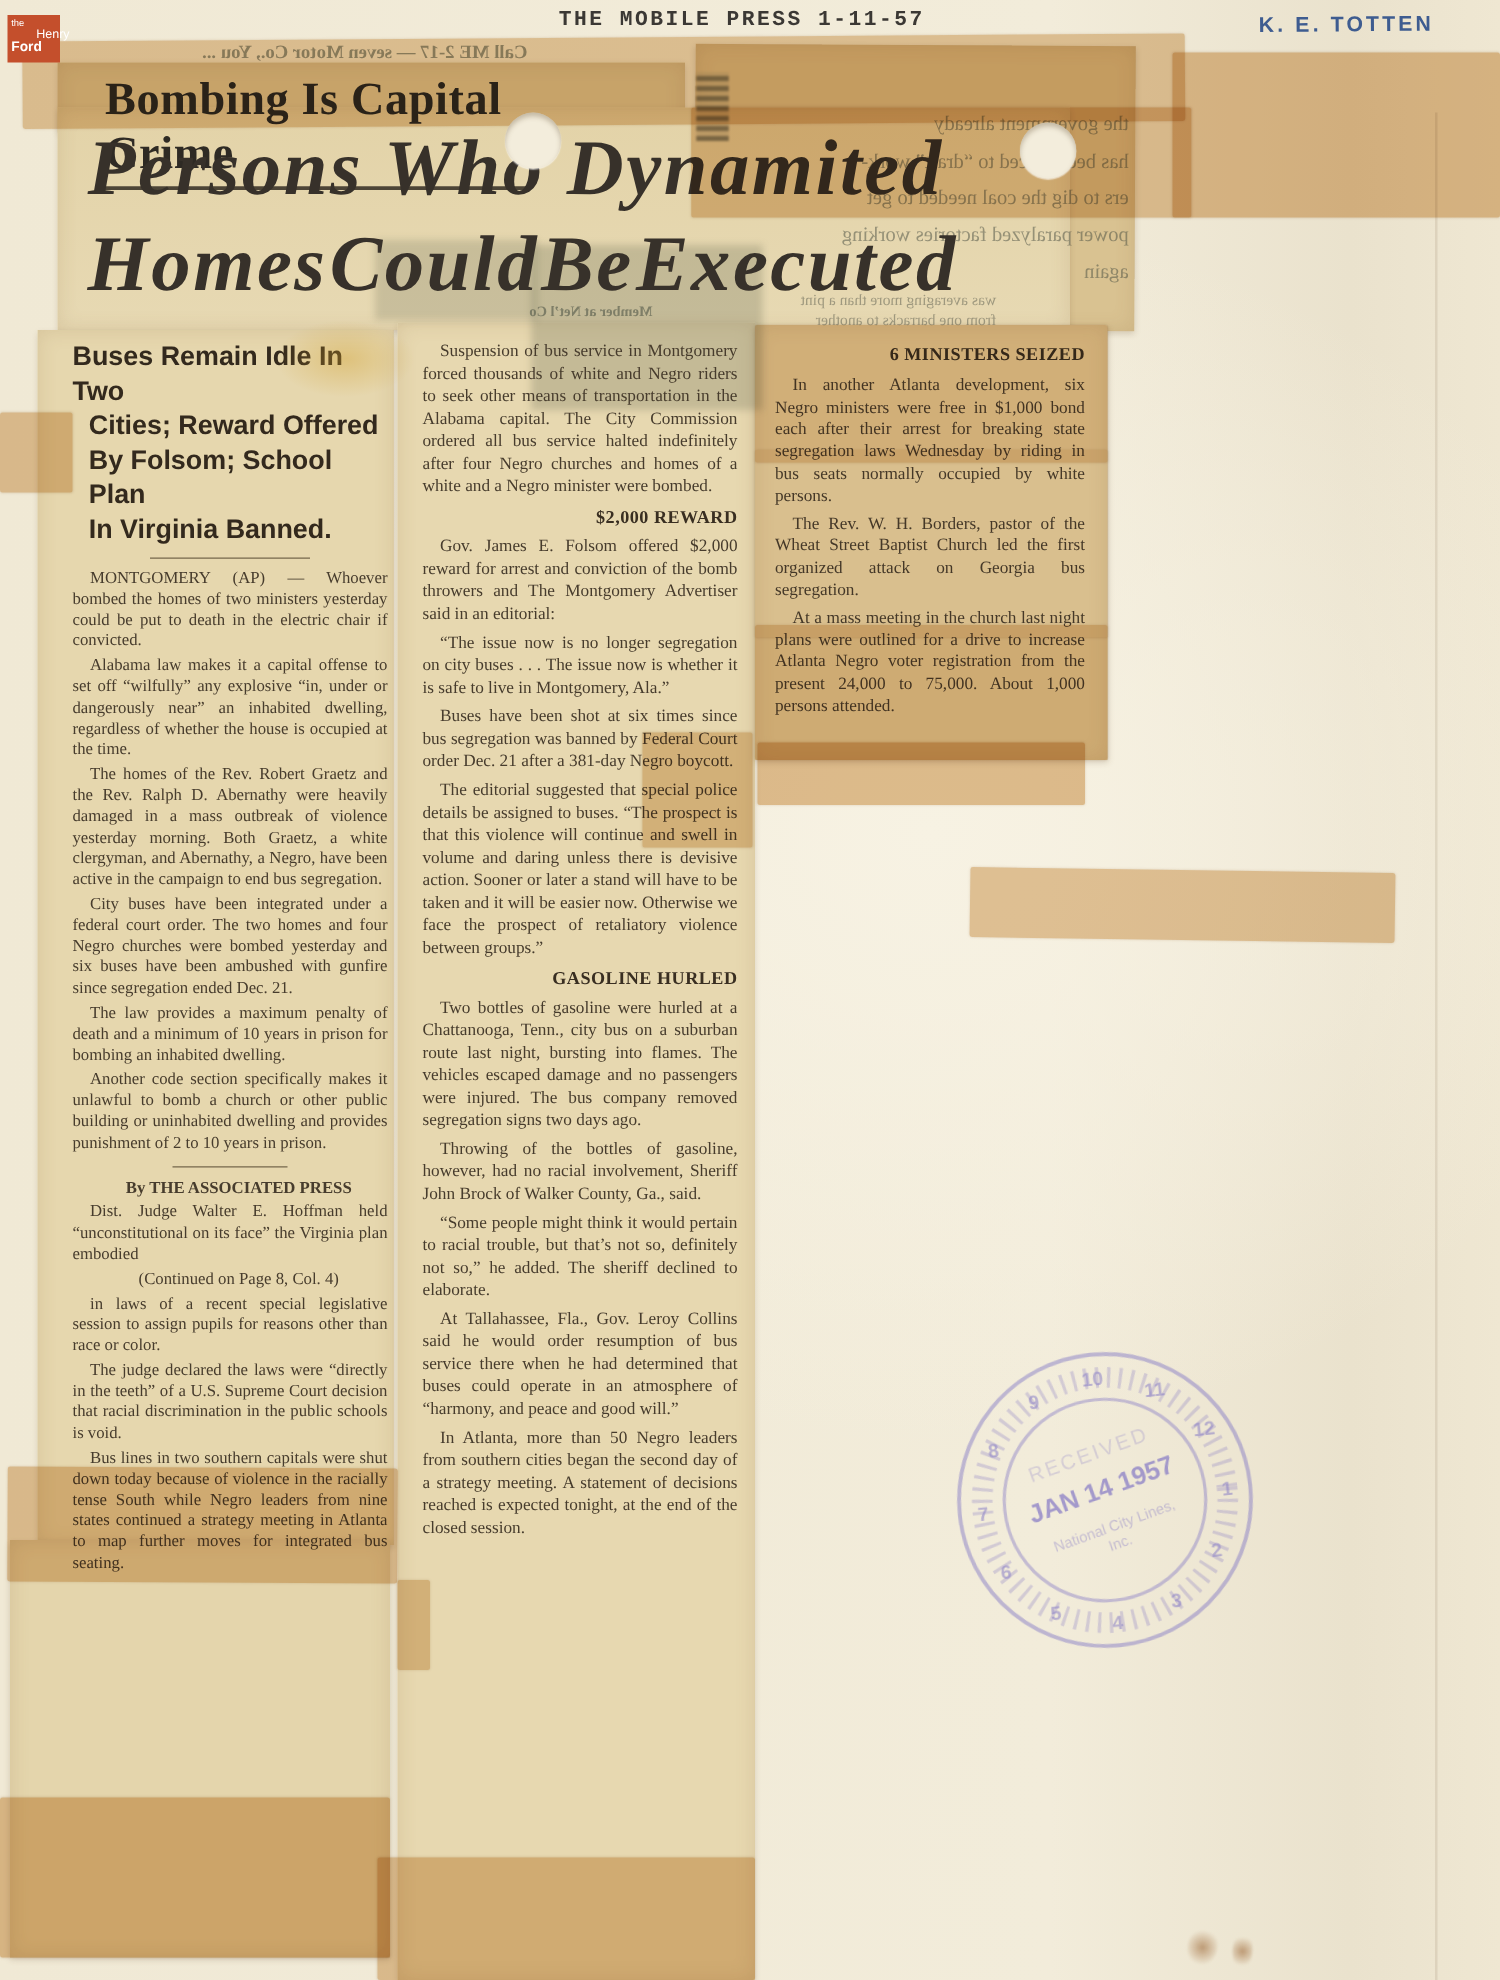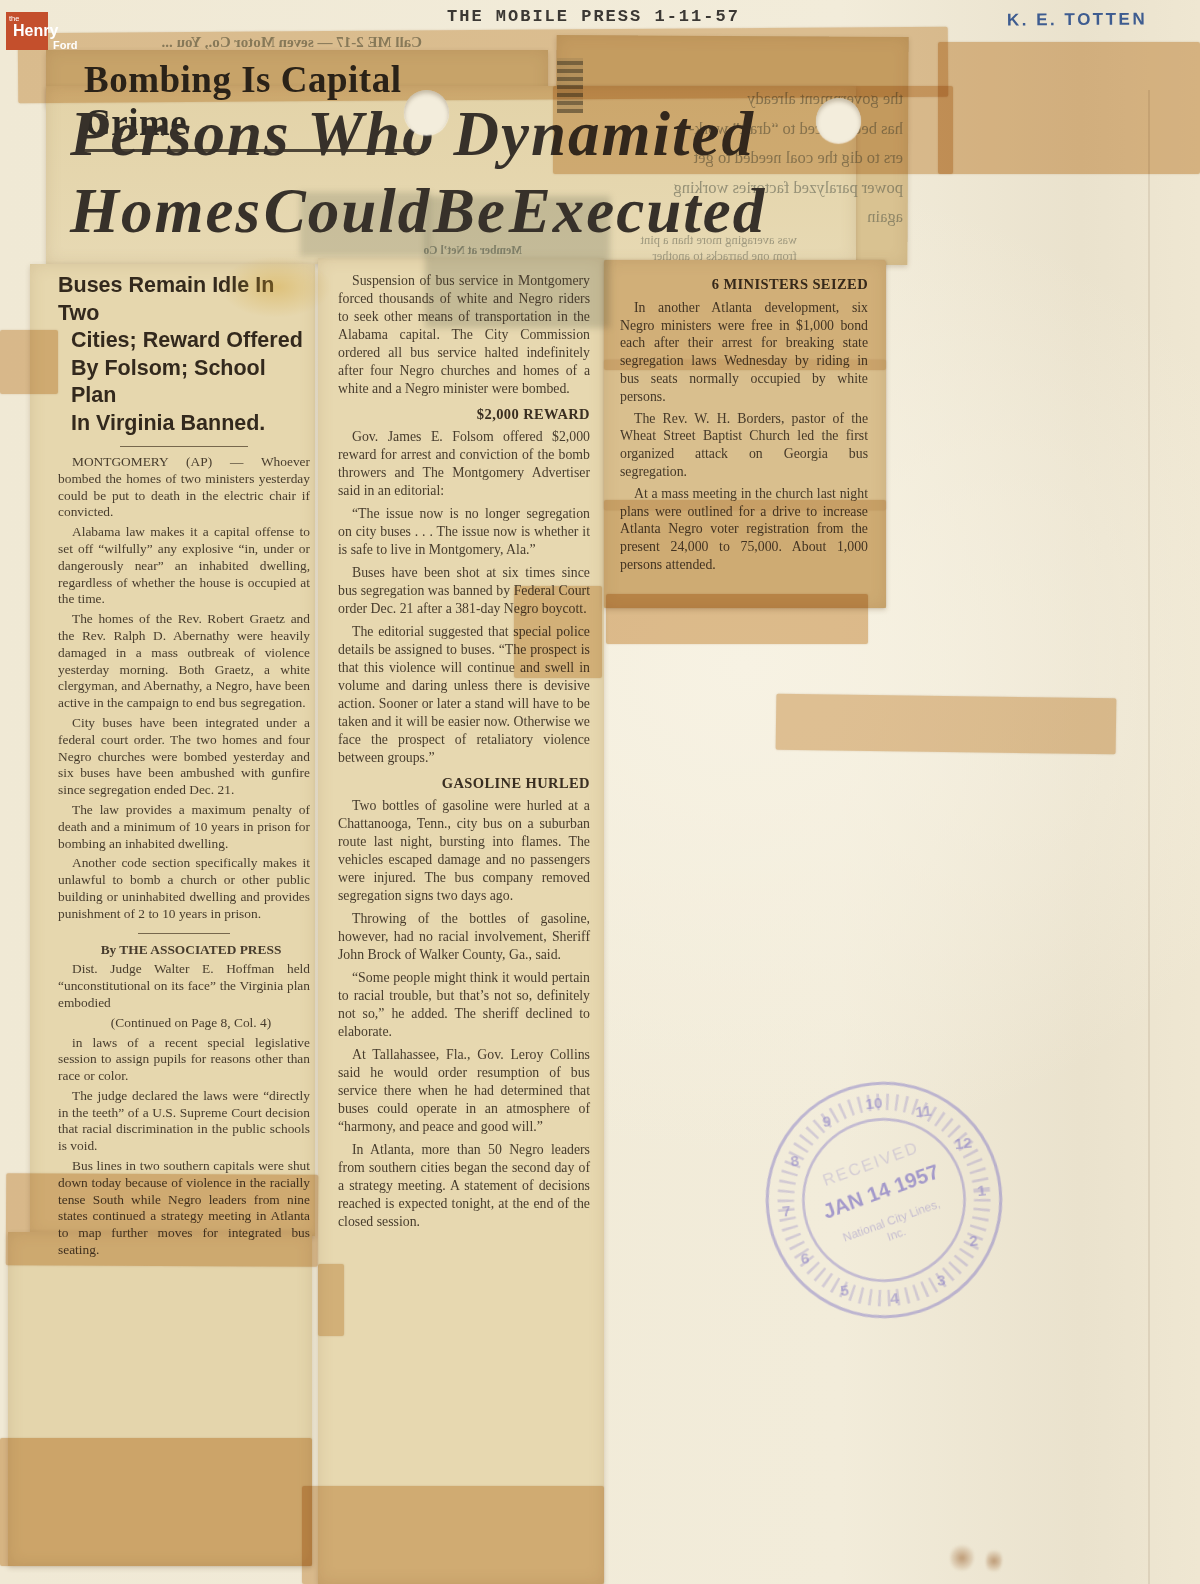--- a/index.html
+++ b/index.html
@@ -60,22 +60,22 @@
   .typed{position:absolute;left:447px;top:7px;z-index:100;
     font-family:"Liberation Mono","DejaVu Sans Mono",monospace;font-weight:700;
     font-size:17px;letter-spacing:2px;color:#3b3834;}
   .owner{position:absolute;left:1007px;top:10px;z-index:100;
     font-family:"Liberation Sans","DejaVu Sans",sans-serif;font-weight:700;
     font-size:17px;letter-spacing:2.5px;color:#3e5c90;transform:rotate(-.5deg);}
   .logo{position:absolute;left:6px;top:12px;width:42px;height:38px;z-index:100;
     background:#c44f2c;color:#fff;font-family:"Liberation Sans",sans-serif;
     padding:3px 3px 2px 3px;box-sizing:border-box;line-height:1.05;}
   .logo .l1{display:block;font-size:7.5px;}
-  .logo .l2{display:block;font-size:16px;font-weight:700;padding-left:4px;}
-  .logo .l3{display:block;font-size:11px;font-weight:700;margin-left:44px;}
+  .logo .l2{display:block;font-size:10px;font-weight:400;padding-left:4px;margin-left:16px;}
+  .logo .l3{display:block;font-size:11px;font-weight:700;}
   
   .tape{position:absolute;z-index:50;mix-blend-mode:multiply;border-radius:2px;
     box-shadow:0 0 2px rgba(150,100,40,.25);pointer-events:none;}
   .hole{position:absolute;width:45px;height:45px;border-radius:50%;z-index:60;background:#f3eddc;
     box-shadow:inset 0 3px 4px rgba(110,90,60,.35), 0 1px 1px rgba(255,255,255,.6);}
   .stain-yellow{position:absolute;left:220px;top:256px;width:112px;height:62px;z-index:25;
     background:radial-gradient(ellipse at center,rgba(208,158,40,.38),rgba(208,158,40,0) 70%);pointer-events:none;}
   .spot{position:absolute;z-index:25;border-radius:50% 40% 55% 45%;filter:blur(1px);
     background:radial-gradient(circle,rgba(150,92,40,.55),rgba(150,92,40,0) 75%);}
   .spot1{left:950px;top:1544px;width:24px;height:28px;}

